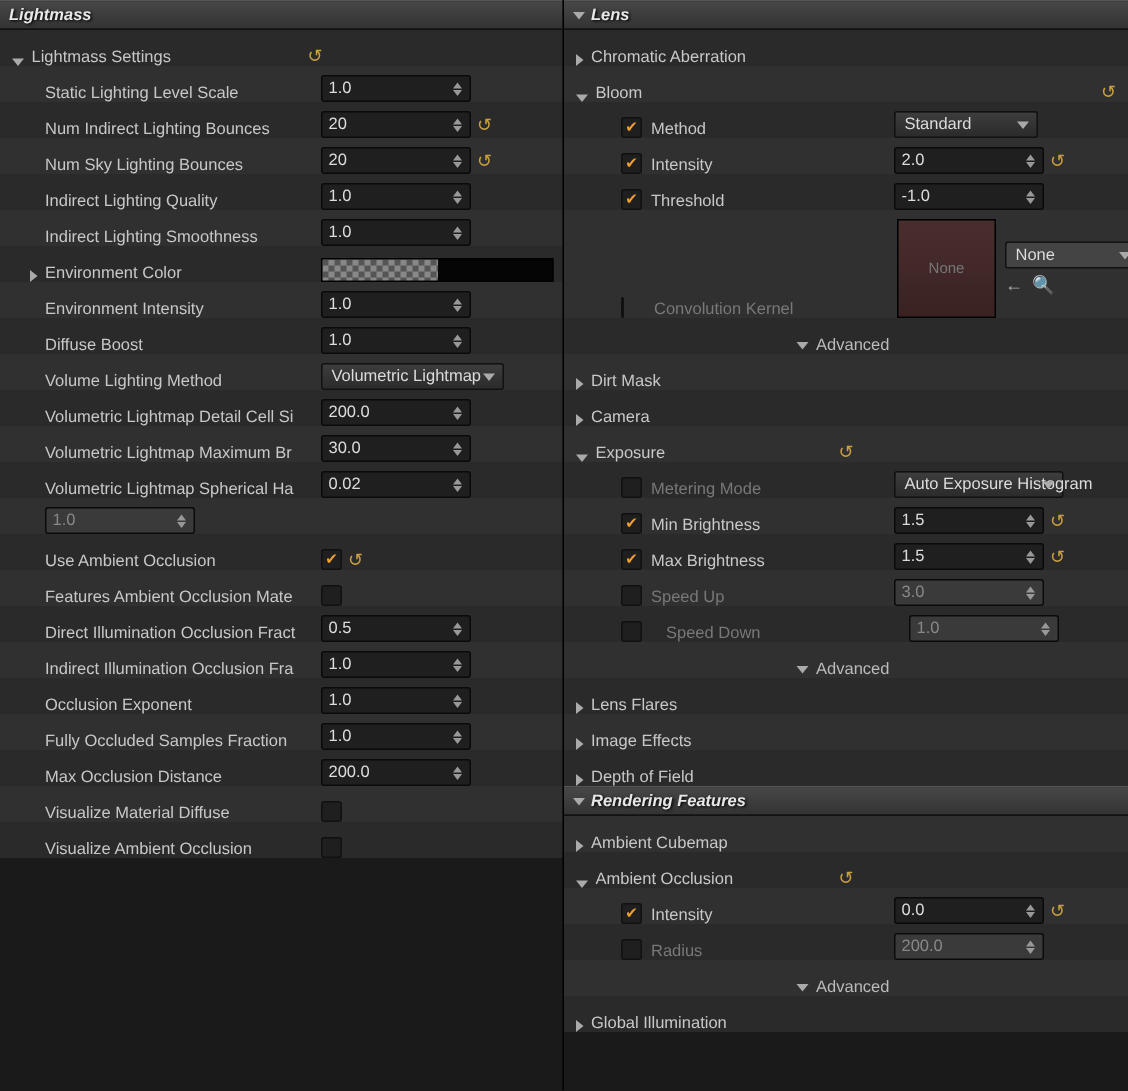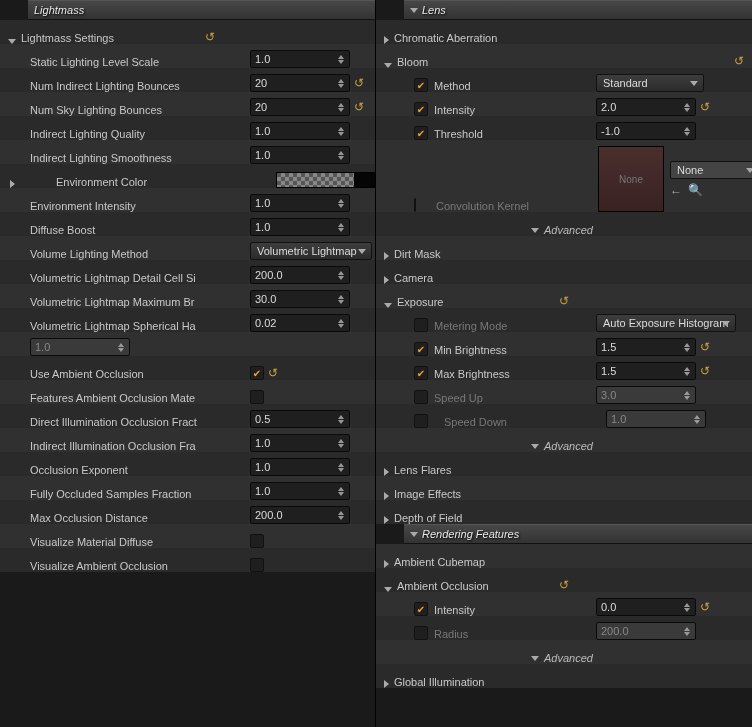--- a/index.html
+++ b/index.html
@@ -11,30 +11,29 @@
   width: 752px;
   height: 727px;
   display: flex;
 }
 .col { height: 100%; overflow: hidden; }
 .col-left { width: 376px; border-right: 1px solid #000; }
 .col-right { width: 376px; }
 .section-header {
   background: linear-gradient(#474747, #333333);
   padding: 3px 6px;
-  font-weight: normal;
+  font-weight: bold;
   font-style: italic;
   color: #e8e8e8;
   text-shadow: 1px 1px 2px #000;
   border-top: 1px solid #555;
   border-bottom: 1px solid #111;
   display: flex;
   align-items: center;
   gap: 4px;
-  margin-left: 28px;
 }
 .row {
   display: flex;
   align-items: flex-end;
   min-height: 24px;
   padding: 0 4px 0 18px;
 }
 .row.dark { background: #2a2a2a; }
 .row.light { background: #303030; }
 .row.expandable::before {
@@ -86,22 +85,22 @@
   background: linear-gradient(#3d3d3d, #2b2b2b);
   border: 1px solid #111;
   color: #dcdcdc;
   height: 18px;
   padding: 0 16px 0 6px;
   display: flex; align-items: center;
   border-radius: 2px;
   position: relative;
   white-space: nowrap;
 }
-.combo.wide { width: 140px; }
-.combo.narrow { width: 108px; }
+.combo.wide { width: 113px; }
+.combo.narrow { width: 96px; }
 .combo::after {
   content:'';
   position:absolute; right:5px; top:6px;
   border-left:4px solid transparent;
   border-right:4px solid transparent;
   border-top:5px solid #aaa;
 }
 .checkbox {
   width: 14px; height: 14px;
   background: #1f1f1f;
@@ -134,23 +133,23 @@
 .asset-box {
   display:flex; align-items:center; gap:6px;
 }
 .thumb {
   width: 66px; height: 66px;
   background: linear-gradient(#4a2e2e, #3a2222);
   border: 1px solid #000;
   display:flex; align-items:center; justify-content:center;
   color:#777; font-size:10px;
 }
-.adv-row { justify-content:center; padding-left:0;font-style:italic; }
+.adv-row { justify-content:center; padding-left:0; }
 .adv-btn { display:flex; align-items:center; gap:5px; color:#bbb; }
-.indent1 { padding-left: 30px; gap: 36px; }
+.indent1 { padding-left: 30px; }
 .indent2 { padding-left: 38px; }
 .mini-icon { color:#aaa; font-size:12px; }
 </style>
 </head>
 <body>
 
 <div class="col col-left">
   <div class="section-header">
     <span>Lightmass</span>
   </div>
@@ -207,21 +206,21 @@
   <div class="row light indent1">
     <span class="label">Indirect Lighting Smoothness</span>
     <div class="controls">
         <div class="spinbox">
           <span>1.0</span>
           <span class="arrows"></span>
         </div>
       </div>
   </div>
 
-  <div class="row dark expandable indent1" style="padding-left:20px">
+  <div class="row dark expandable indent1" style="padding-left:30px">
     <span class="label">Environment Color</span>
     <div class="controls">
         <div class="colorswatch"></div>
       </div>
   </div>
 
   <div class="row light indent1">
     <span class="label">Environment Intensity</span>
     <div class="controls">
         <div class="spinbox">

